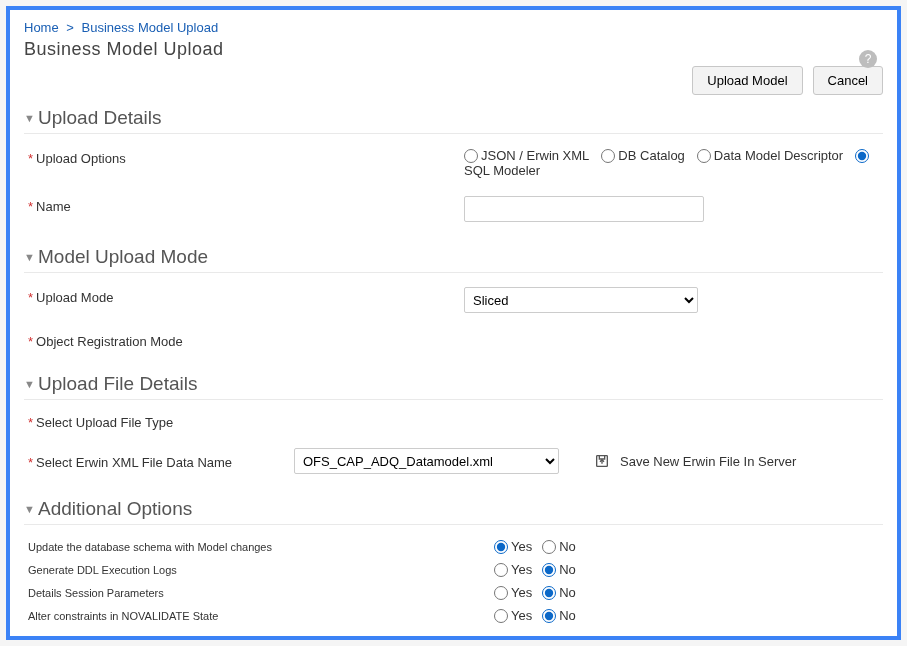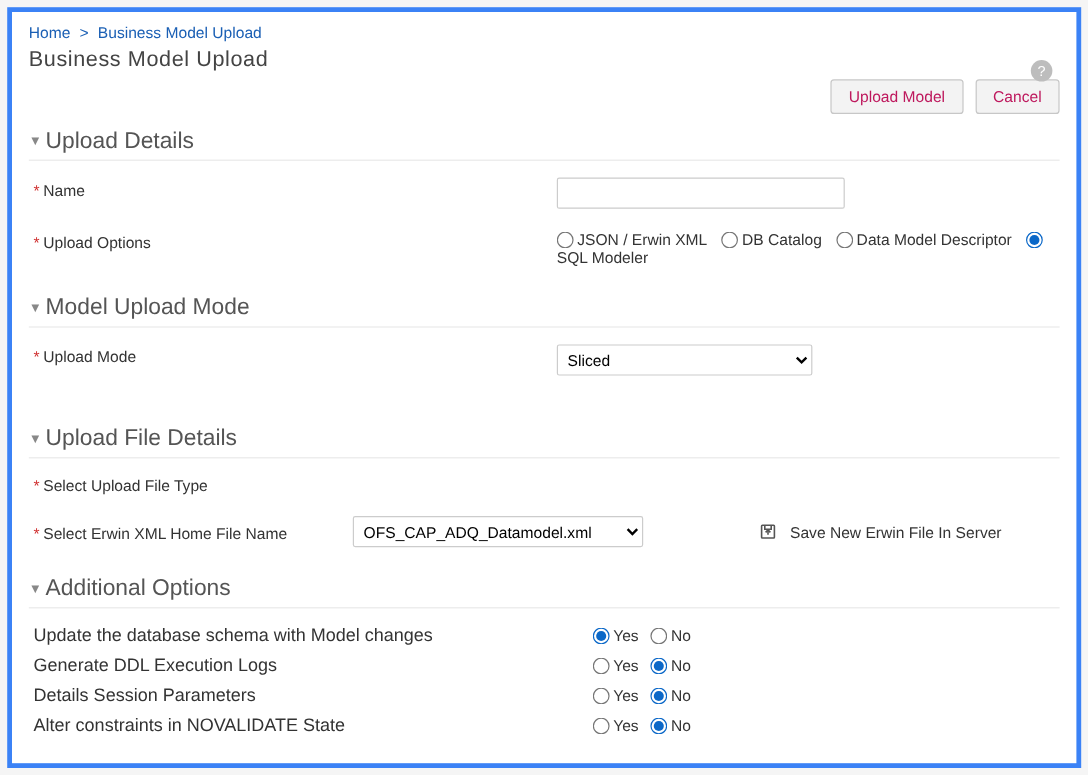--- a/index.html
+++ b/index.html
@@ -4,49 +4,49 @@
 <style>
 * { box-sizing: border-box; margin: 0; padding: 0; }
 body { font-family: "Segoe UI", Tahoma, sans-serif; font-size: 13px; color: #333; background: #f5f5f5; padding: 6px; }
 .page { background: #fff; border: 4px solid #3b82f6; width: 895px; height: 634px; padding: 10px 14px; position: relative; }
 .breadcrumb { font-size: 13px; margin-bottom: 4px; }
 .breadcrumb a { color: #1a5fb4; text-decoration: none; }
 .bc-sep { color: #1a5fb4; margin: 0 4px; }
 .page-title { font-size: 18px; color: #444; font-weight: 400; letter-spacing: 0.5px; margin-bottom: 6px; }
 .help-circle { position: absolute; top: 40px; right: 20px; width: 18px; height: 18px; border-radius: 50%; background: #bdbdbd; color: #fff; font-size: 12px; display: flex; align-items: center; justify-content: center; cursor: pointer; }
 .actions { display: flex; justify-content: flex-end; gap: 10px; margin-bottom: 12px; }
-.btn { background: #f3f3f3; border: 1px solid #c7c7c7; border-radius: 3px; padding: 6px 14px; font-size: 13px; color: #be185d; cursor: pointer; }
+.btn { background: #f3f3f3; border: 1px solid #c7c7c7; border-radius: 3px; padding: 6px 14px; font-size: 13px; color: #000000; cursor: pointer; }
 .section { margin-top: 10px; }
 .section-header { display: flex; align-items: center; gap: 4px; padding-bottom: 4px; border-bottom: 1px solid #e9e9e9; margin-bottom: 10px; cursor: pointer; }
 .chev { display: inline-block; width: 10px; color: #888; font-size: 11px; }
 .section-title { color: #555; font-size: 19px; font-weight: 400; }
 .row { display: flex; align-items: flex-start; padding: 4px 0 14px 0; }
 .row-label { width: 270px; padding-left: 4px; font-size: 13px; color: #333; padding-top: 3px; }
 .req { color: #d03030; margin-right: 3px; }
 .row-control { flex: 1; }
 input[type=text].text-input { width: 240px; height: 26px; border: 1px solid #ccc; border-radius: 2px; padding: 2px 6px; font-size: 13px; }
 .radio-line { display: flex; flex-wrap: wrap; align-items: center; gap: 4px; }
 .radio-item { display: inline-flex; align-items: center; gap: 3px; margin-right: 8px; }
 input[type=radio] { accent-color: #0b68c8; width: 14px; height: 14px; }
 label.opt { font-size: 13px; color: #333; }
 select.sel { height: 26px; border: 1px solid #ccc; border-radius: 2px; font-size: 13px; padding: 2px 4px; background: #fff; }
-.sel-med { width: 213px; }
-.sel-wide { width: 242px; }
+.sel-med { width: 234px; }
+.sel-wide { width: 265px; }
 .save-wrap { display: flex; align-items: center; gap: 10px; }
 .save-icon { width: 16px; height: 16px; color: #555; }
 .save-text { font-size: 13px; color: #333; }
 .row-three { display: flex; align-items: center; padding: 4px 0 14px 0; }
 .row-three .row-label { width: 270px; }
 .row-three .mid { width: 300px; }
-.row-three .right { flex: 1; display: flex; justify-content: center; padding-right: 10px; }
+.row-three .right { flex: 1; display: flex; justify-content: flex-start; padding-right: 10px; }
 .filetype-row { display: flex; align-items: flex-end; padding: 2px 0 14px 0; }
 .filetype-row .row-label { width: 270px; }
 .filetype-row .right-radios { flex: 1; display: flex; justify-content: flex-end; gap: 8px; padding-right: 140px; }
 .opt-row { display: flex; align-items: center; padding: 4px 0; }
-.opt-label { width: 470px; font-size: 15px; color: #333; padding-left: 4px; }
+.opt-label { width: 470px; font-size: 11px; color: #333; padding-left: 4px; }
 .opt-radios { display: flex; gap: 6px; }
 .opt-radios .radio-item { margin-right: 4px; }
 </style>
 </head>
 <body>
 
 <div class="page">
 
   <div class="breadcrumb">
     <a href="#">Home</a>
@@ -63,27 +63,20 @@
     <button class="btn">Cancel</button>
   </div>
 
   <div class="section">
     <div class="section-header">
       <span class="chev">▼</span>
       <span class="section-title">Upload Details</span>
     </div>
 
     <div class="row">
-      <div class="row-label"><span class="req">*</span><span>Name</span></div>
-      <div class="row-control" style="padding-left:170px;">
-        <input type="text" class="text-input" style="">
-      </div>
-    </div>
-
-    <div class="row">
       <div class="row-label"><span class="req">*</span><span>Upload Options</span></div>
       <div class="row-control" style="padding-left:170px;">
         <div class="radio-line">
           <span class="radio-item">
             <input type="radio" name="uo" style="">
             <label class="opt">JSON / Erwin XML</label>
           </span>
           <span class="radio-item">
             <input type="radio" name="uo" style="">
             <label class="opt">DB Catalog</label>
@@ -92,55 +85,63 @@
             <input type="radio" name="uo" style="">
             <label class="opt">Data Model Descriptor</label>
           </span>
           <span class="radio-item">
             <input type="radio" name="uo" checked="" style="">
           </span>
         </div>
         <div>
           <label class="opt">SQL Modeler</label>
         </div>
+      </div>
+    </div>
+
+    <div class="row">
+      <div class="row-label"><span class="req">*</span><span>Name</span></div>
+      <div class="row-control" style="padding-left:170px;">
+        <input type="text" class="text-input" style="">
       </div>
     </div>
   </div>
 
   <div class="section">
     <div class="section-header">
       <span class="chev">▼</span>
       <span class="section-title">Model Upload Mode</span>
     </div>
 
     <div class="row">
       <div class="row-label"><span class="req">*</span><span>Upload Mode</span></div>
       <div class="row-control" style="padding-left:170px;">
         <select class="sel sel-med">
           <option>Sliced</option>
         </select>
       </div>
     </div>
 
     <div class="row">
+      <div class="row-label"><span class="req">*</span><span>Object Registration Mode</span></div>
     </div>
   </div>
 
   <div class="section">
     <div class="section-header">
       <span class="chev">▼</span>
       <span class="section-title">Upload File Details</span>
     </div>
 
     <div class="filetype-row">
       <div class="row-label"><span class="req">*</span><span>Select Upload File Type</span></div>
     </div>
 
     <div class="row-three">
-      <div class="row-label"><span class="req">*</span><span>Select Erwin XML Home File Name</span></div>
+      <div class="row-label"><span class="req">*</span><span>Select Erwin XML File Data Name</span></div>
       <div class="mid">
         <select class="sel sel-wide">
           <option>OFS_CAP_ADQ_Datamodel.xml</option>
         </select>
       </div>
       <div class="right">
         <div class="save-wrap">
           <svg class="save-icon" viewBox="0 0 24 24" fill="none" stroke="currentColor" stroke-width="2">
             <rect x="4" y="4" width="16" height="16" rx="1"></rect>
             <path d="M8 4v5h8V4"></path>

